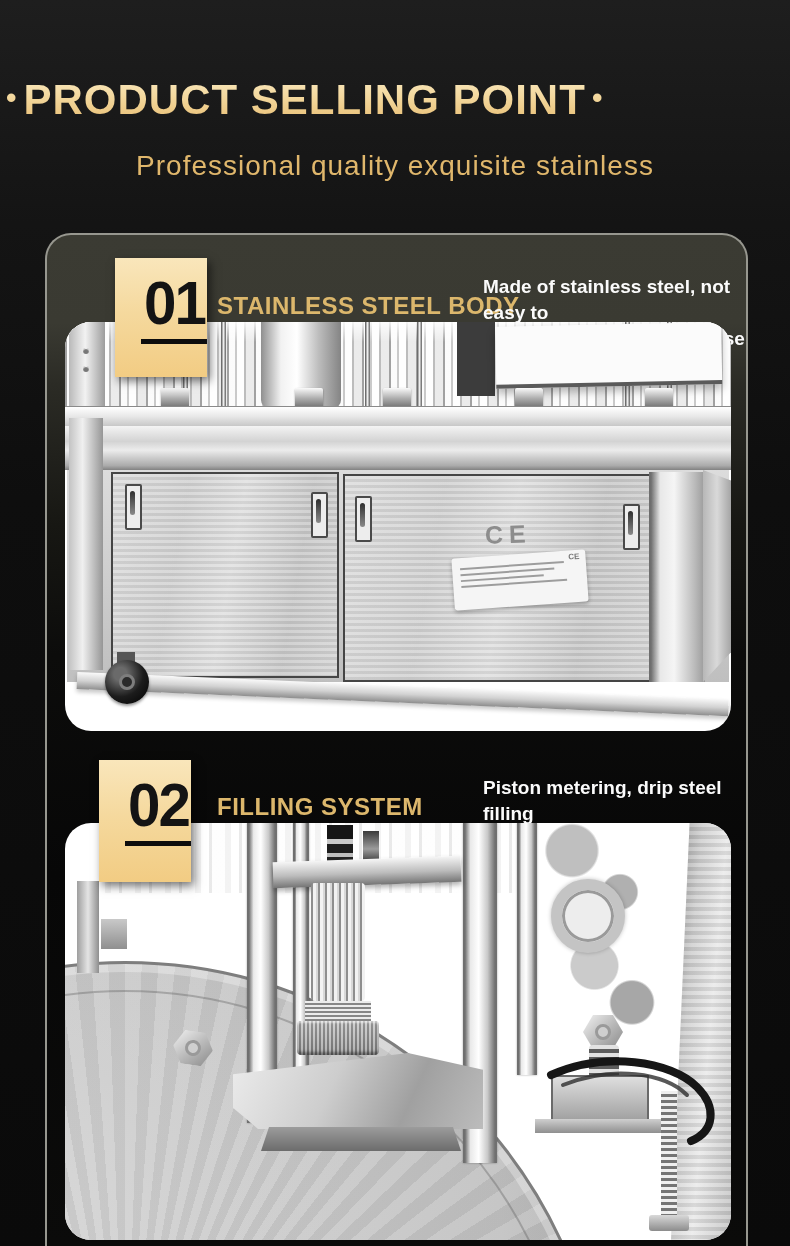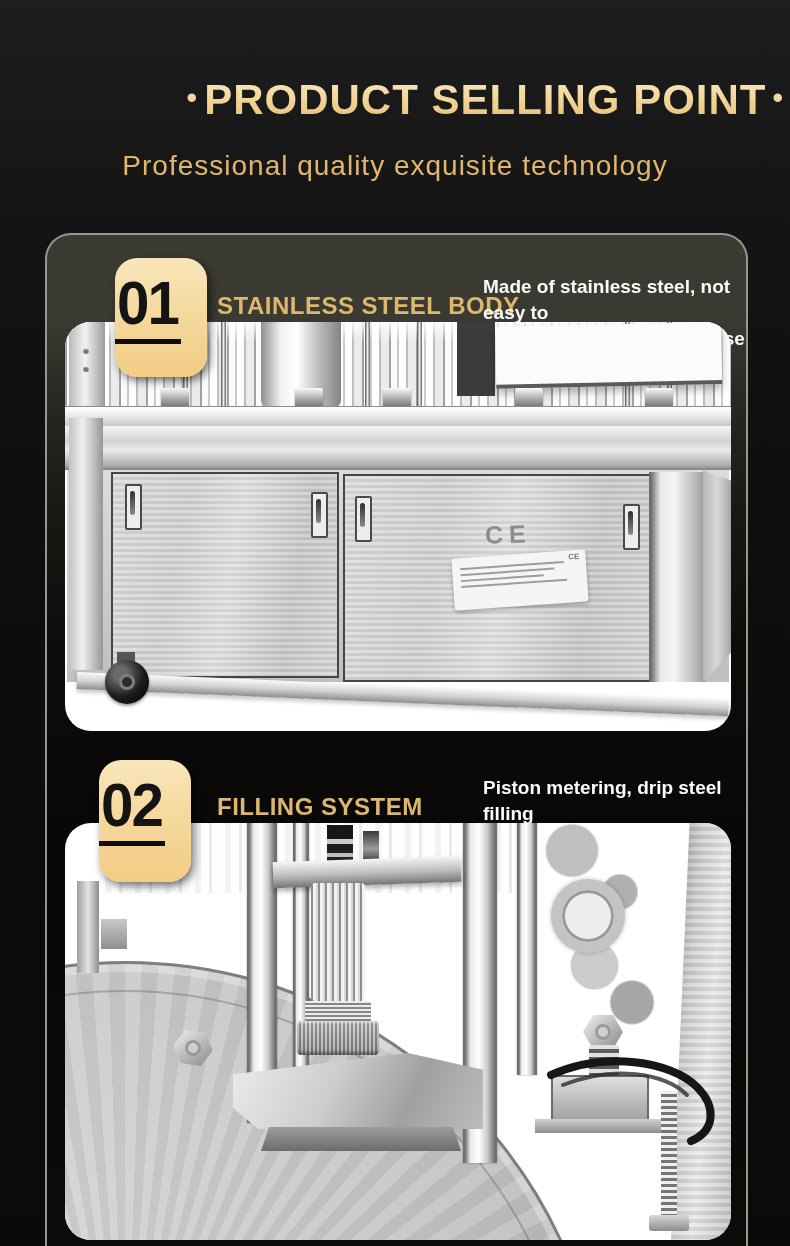--- a/index.html
+++ b/index.html
@@ -6,21 +6,21 @@
   body{
     width:790px;height:1246px;position:relative;overflow:hidden;
     background:linear-gradient(180deg,#1e1e1e 0%,#141414 18%,#0e0e0e 40%,#0a0a0a 100%);
     font-family:"Liberation Sans", sans-serif;
     -webkit-font-smoothing:antialiased;
   }
   .abs{position:absolute;}
 
   
   .hero-title{
-    position:absolute;left:0;top:76px;width:790px;text-align:right;
+    position:absolute;left:0;top:76px;width:790px;text-align:left;
     font-size:42px;font-weight:800;letter-spacing:1px;margin:0;
     background:linear-gradient(180deg,#f9e9c0 0%,#f3d79c 45%,#e7bd72 100%);
     -webkit-background-clip:text;background-clip:text;color:transparent;
     white-space:nowrap;
   }
   .hero-title .dot{font-size:30px;vertical-align:6px;padding:0 6px;}
   .hero-sub{
     position:absolute;left:0;top:150px;width:790px;text-align:center;margin:0;
     font-size:28px;font-weight:400;letter-spacing:1px;color:#e0b76c;
   }
@@ -33,23 +33,22 @@
     background:linear-gradient(180deg,#3b3b33 0px,#3a3a32 88px,#2b2b25 150px,#171713 290px,#0c0c0b 420px,#070707 640px,#0b0b0a 100%);
     box-sizing:border-box;
   }
   .panel-inner{position:absolute;left:0;top:0;right:0;bottom:0;}
 
   
   .badge{
     position:absolute;width:92px;
     background:linear-gradient(180deg,#f9e6bb 0%,#f5d99e 45%,#f2cc83 100%);
     box-shadow:3px 4px 9px rgba(0,0,0,.55);
-    display:flex;flex-direction:column;align-items:flex-start;justify-content:flex-start;
+    display:flex;flex-direction:column;align-items:flex-end;justify-content:flex-start;
     z-index:5;
-    border-radius:22px;
   }
   .badge .num{
     font-size:62px;line-height:62px;font-weight:800;color:#141414;
     letter-spacing:-2px;transform:scaleX(.94);margin-top:14px;
   }
   .badge .rule{width:66px;height:5px;background:#0d0d0d;margin-top:5px;}
 
   .sec-heading{
     position:absolute;left:170px;margin:0;white-space:nowrap;
     font-size:24px;line-height:30px;font-weight:700;letter-spacing:.5px;color:#dcb76c;
@@ -182,21 +181,21 @@
       repeating-linear-gradient(180deg,rgba(255,255,255,.18) 0 4px,rgba(90,90,90,.12) 4px 8px),
       linear-gradient(95deg,#8a8a8a,#cdcdcd 32%,#e9e9e9 58%,#bfbfbf);}
   .p2-post{left:12px;top:58px;width:22px;height:92px;background:linear-gradient(90deg,#9e9e9e,#e4e4e4 50%,#8e8e8e);}
   .p2-minibracket{left:36px;top:96px;width:26px;height:30px;background:linear-gradient(180deg,#c9c9c9,#8f8f8f);}
   .p2-cable{left:0;top:0;width:666px;height:417px;}
 </style>
 </head>
 <body>
 
 <h1 class="hero-title"><span class="dot">•</span><span>PRODUCT SELLING POINT</span><span class="dot">•</span></h1>
-<p class="hero-sub">Professional quality exquisite technology</p>
+<p class="hero-sub">Professional quality exquisite stainless</p>
 
 <div class="panel">
   <div class="panel-inner">
 
     <div class="badge" style="left:68px;top:23px;height:119px;">
       <div class="num">01</div>
       <div class="rule"></div>
     </div>
     <h2 class="sec-heading" style="top:56px;">STAINLESS STEEL BODY</h2>
     <p class="sec-desc" style="top:39px;">

